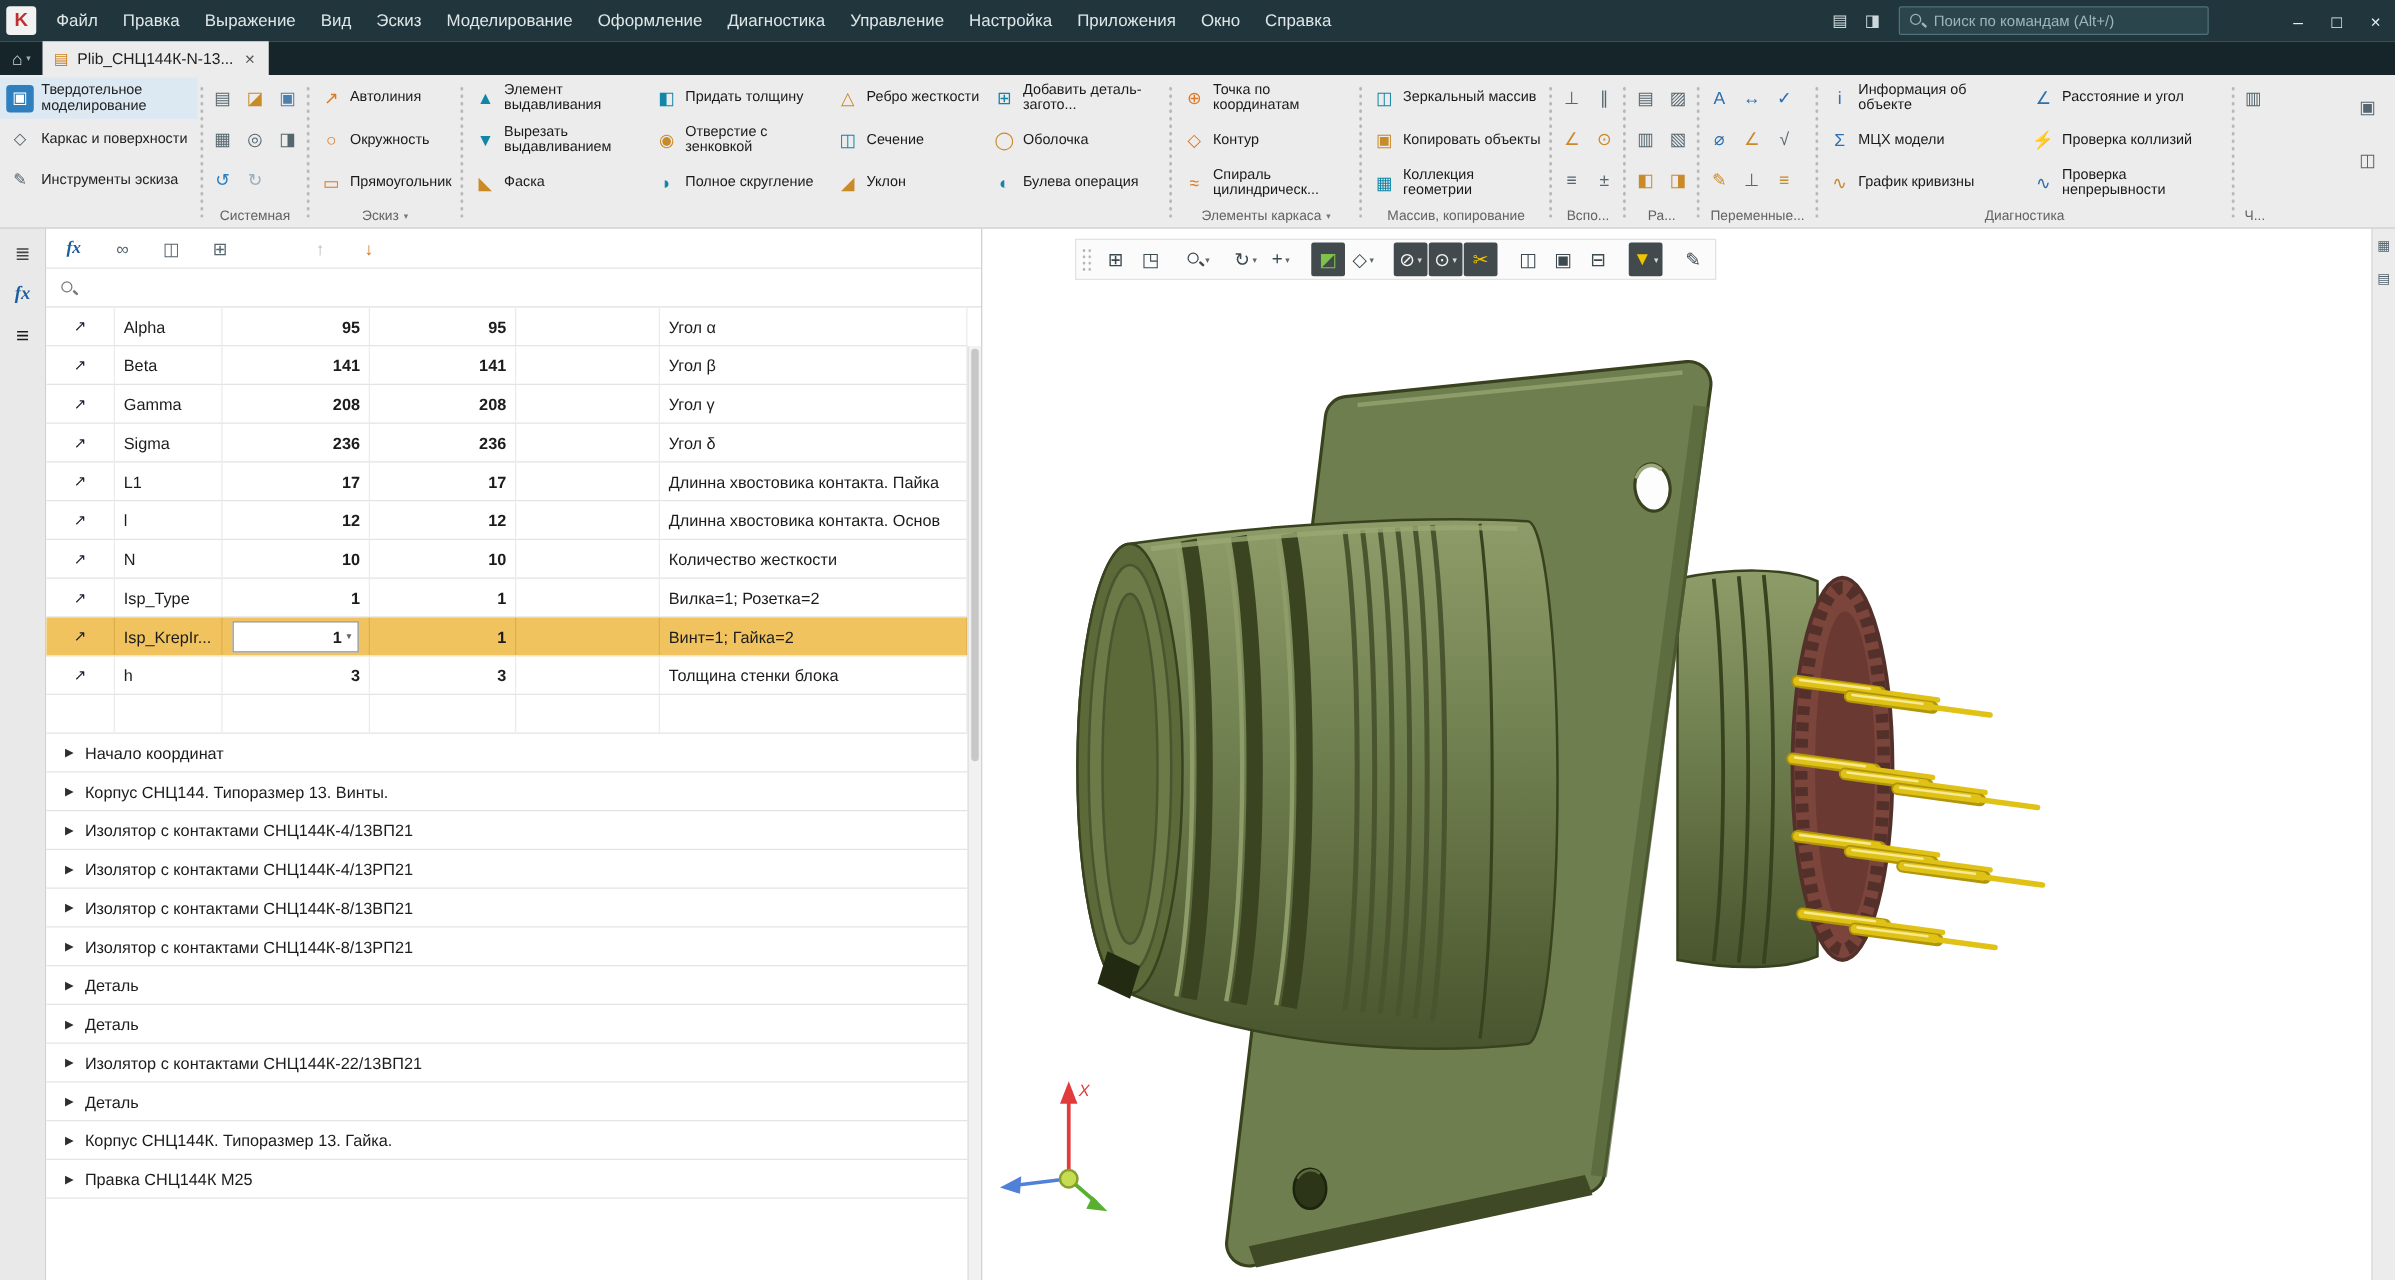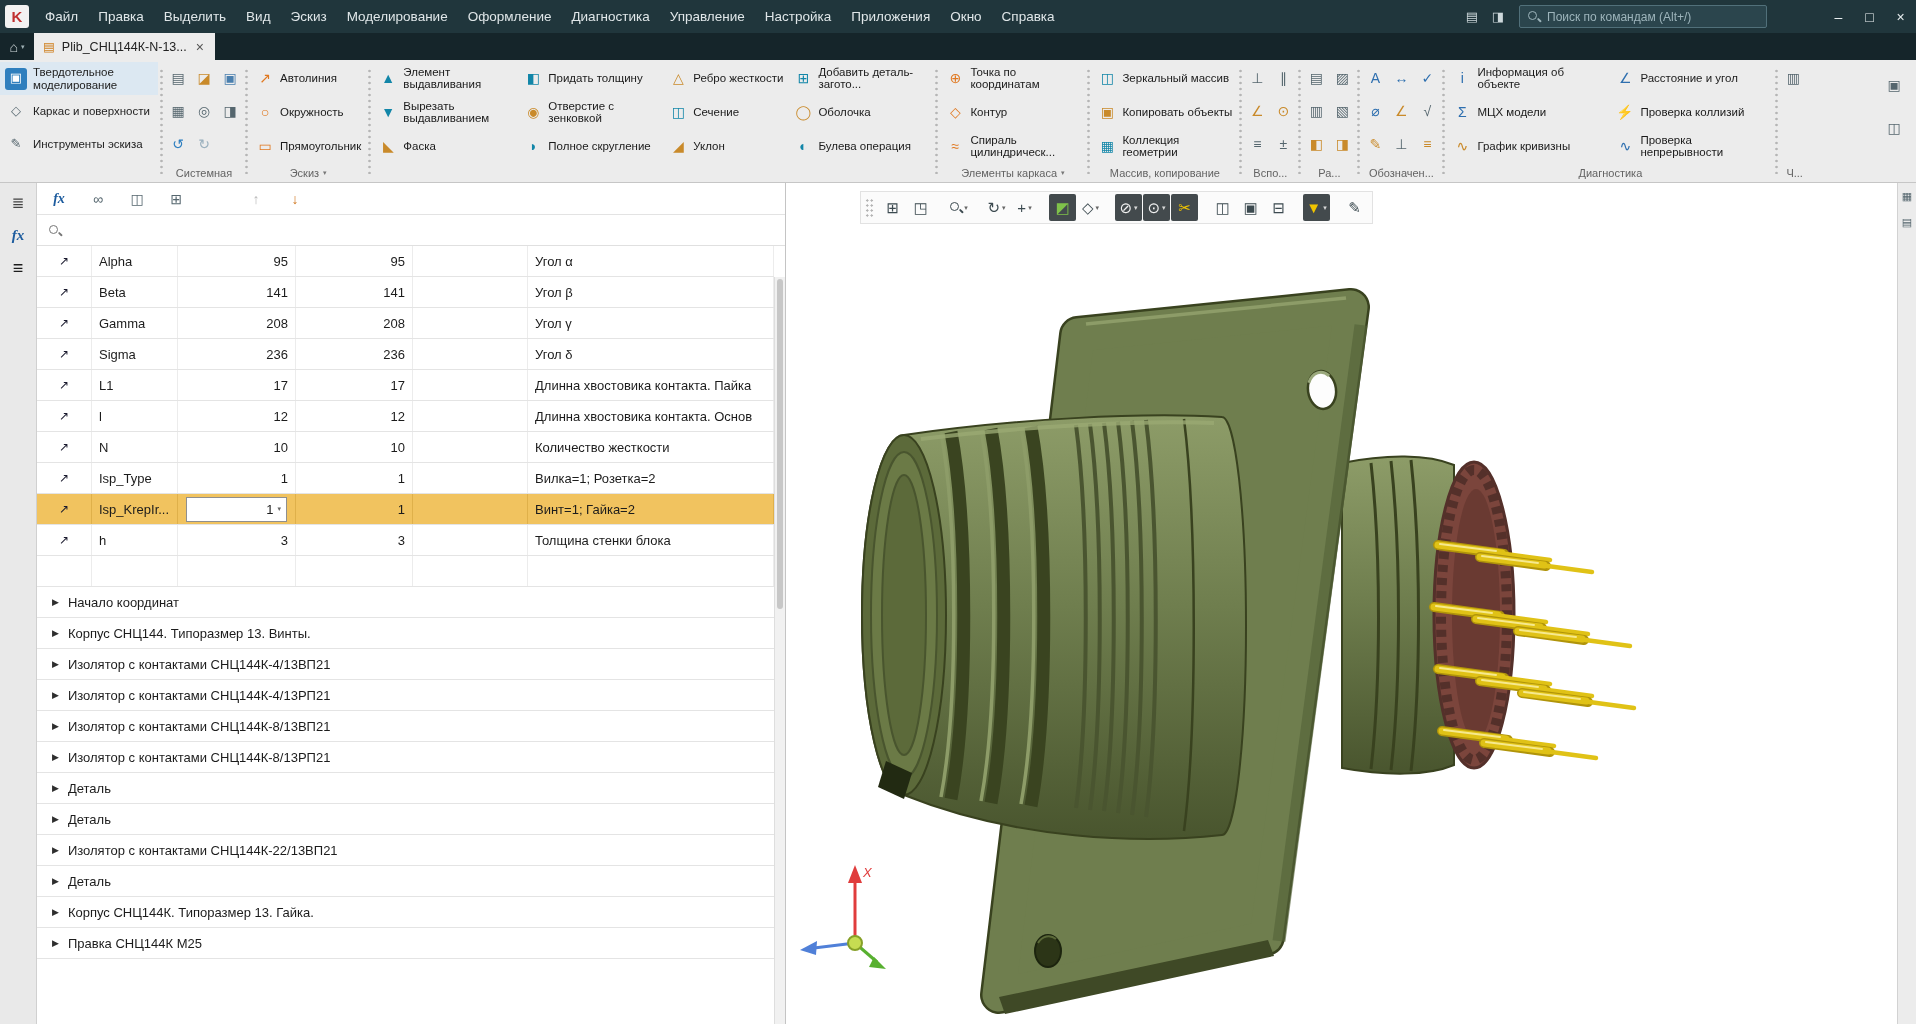--- a/index.html
+++ b/index.html
@@ -82,21 +82,21 @@
   .panel-search .lens-icon { color:#777; }
   .panel-search input { border:none; outline:none; font-size:12.5px; flex:1; }
 
   .var-table { flex:1; position:relative; overflow:hidden; }
   .grid-row { display:grid; grid-template-columns:55px 86px 118px 117px 115px 1fr; }
   .var-head { height:31px; background:#f3f3f3; border-bottom:1px solid #cccccc; font-size:12.5px; color:#333; }
   .hc { display:flex; align-items:center; padding:0 7px; border-right:1px solid #d7d7d7; overflow:hidden; white-space:nowrap; }
   .list-area { margin-right:11px; }
   .var-row { height:31px; border-bottom:1px solid #e4e4e4; font-size:13px; color:#1c1c1c; }
   .vcell { display:flex; align-items:center; padding:0 7px; height:100%; border-right:1px solid #ececec; overflow:hidden; white-space:nowrap; }
-  .num { justify-content:flex-end; }
+  .num { justify-content:flex-end;font-weight:bold; }
   .arrow-cell { justify-content:center; font-size:12px; color:#1a1a2e; }
   .var-row.selected { background:#f1c35f; }
   .var-row.selected .vcell { border-right-color:#dfb04a; }
   .expr-editor { background:#fff; border:1px solid #8f8f8f; height:25px; margin:0 1px; flex:1;
     display:flex; align-items:center; justify-content:flex-end; padding:0 5px; gap:4px; }
   .expr-caret { font-size:7px; color:#666; }
 
   .tree-row { height:31px; display:flex; align-items:center; gap:9px; border-bottom:1px solid #e4e4e4;
     padding-left:15px; font-size:13px; color:#1c1c1c; }
   .tree-caret { font-size:9px; color:#2e2e2e; flex:none; }
@@ -126,21 +126,21 @@
   .rs-btn { width:16px; height:16px; display:flex; align-items:center; justify-content:center; }
 </style>
 </head>
 <body>
 
 <div class="menubar">
   <div class="logo">K</div>
   <div id="menu-items" style="display:flex;align-items:flex-end;">
       <span class="menu-item">Файл</span>
       <span class="menu-item">Правка</span>
-      <span class="menu-item">Выделить</span>
+      <span class="menu-item">Выражение</span>
       <span class="menu-item">Вид</span>
       <span class="menu-item">Эскиз</span>
       <span class="menu-item">Моделирование</span>
       <span class="menu-item">Оформление</span>
       <span class="menu-item">Диагностика</span>
       <span class="menu-item">Управление</span>
       <span class="menu-item">Настройка</span>
       <span class="menu-item">Приложения</span>
       <span class="menu-item">Окно</span>
       <span class="menu-item">Справка</span>
@@ -446,21 +446,21 @@
             </div>
             <div class="rb-ibtn">
               <span class="ic" style="color: rgb(85, 102, 110);">√</span>
             </div>
             <div class="rb-ibtn">
               <span class="ic" style="color: rgb(201, 138, 42);">≡</span>
             </div>
           </div>
         </div>
         <div class="rb-footer">
-          <span>Обозначен...</span>
+          <span>Переменные...</span>
         </div>
       </div>
       <div class="rb-sep"></div>
       <div class="rb-group wide">
         <div class="rb-body">
           <div class="rb-col">
             <div class="rb-item">
               <span class="ic" style="color: rgb(46, 111, 175);">i</span>
               <span class="lbl">Информация об объекте</span>
             </div>

